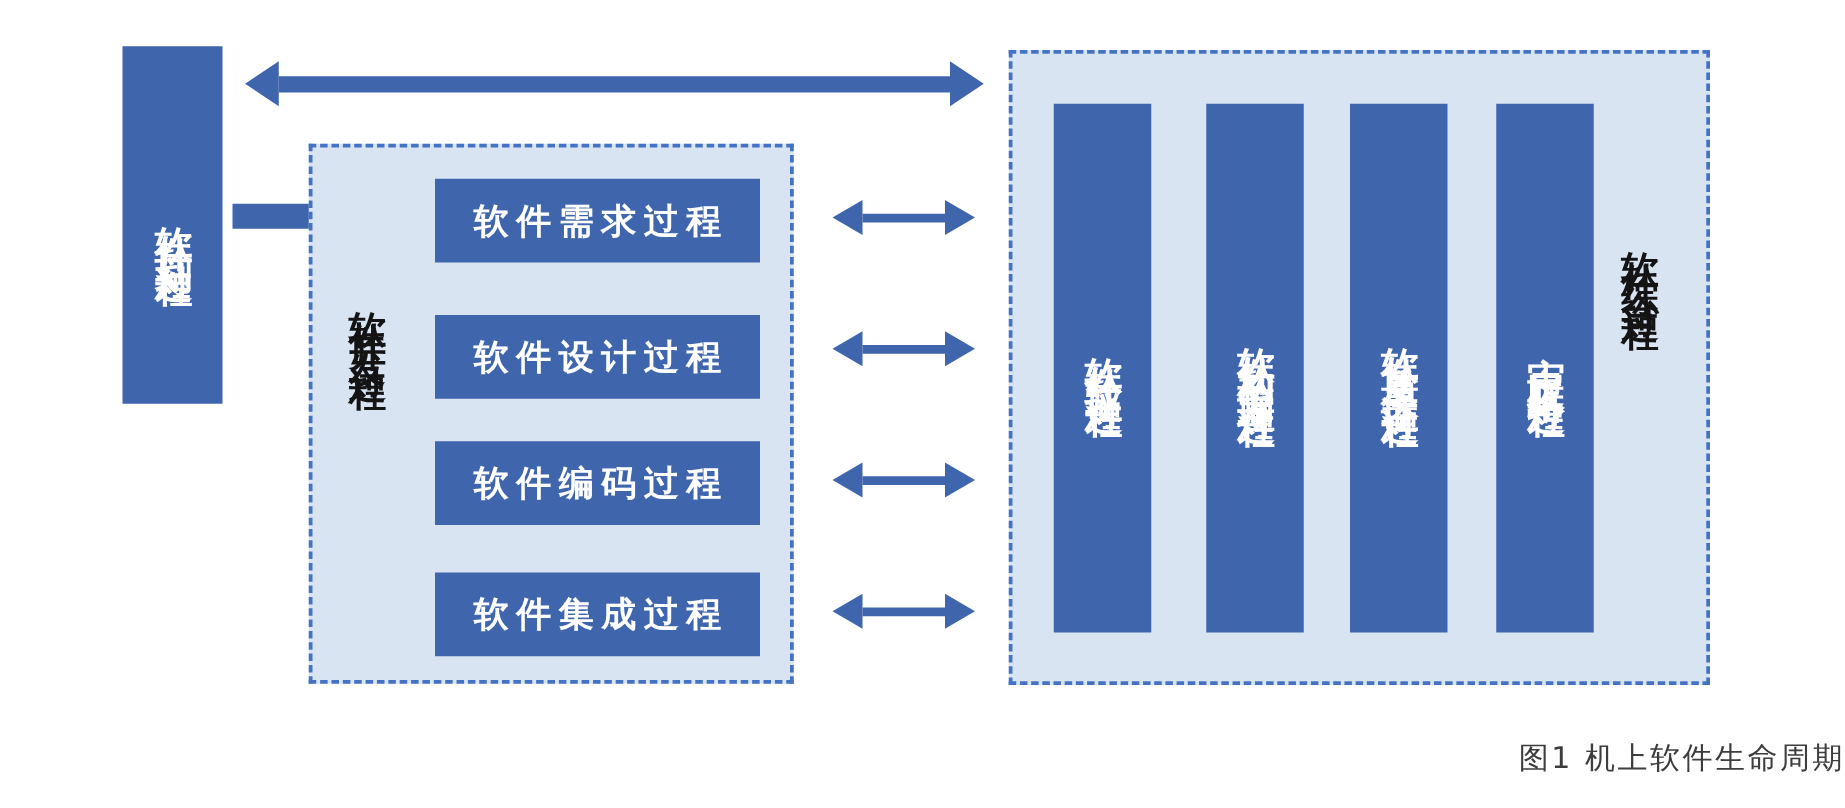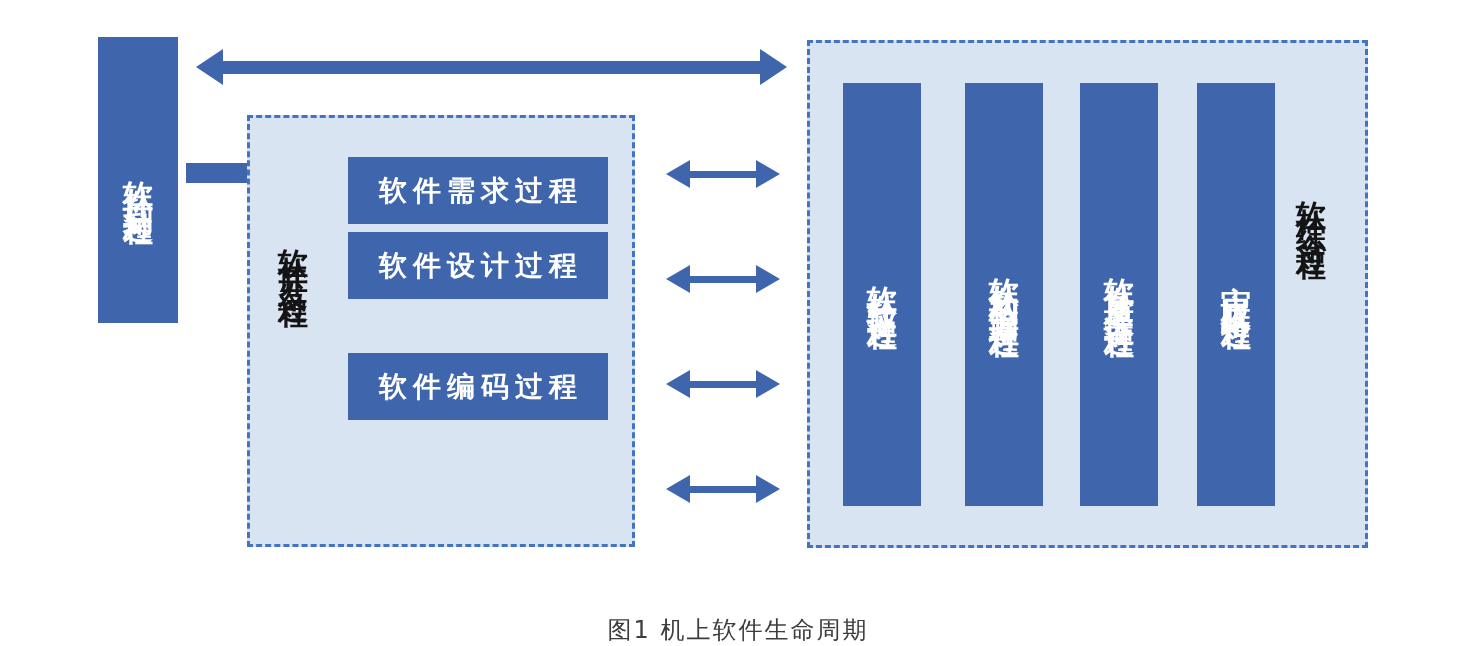--- a/index.html
+++ b/index.html
@@ -65,43 +65,43 @@
   .arrow.small .head.left{border-top:14px solid transparent;border-bottom:14px solid transparent;border-right:24px solid #3F65AD;}
   .arrow.small .head.right{border-top:14px solid transparent;border-bottom:14px solid transparent;border-left:24px solid #3F65AD;}
   
   .planning-box{left:98px;top:37px;width:80px;height:286px;}
   .arrow-top{left:196px;top:49px;width:591px;}
   .arrow-plan{left:186px;top:153px;width:154px;}
 
   .dev-panel{left:247px;top:115px;width:388px;height:432px;}
   .dev-label{left:28px;top:106px;}
   .dev-box{left:98px;width:260px;height:67px;}
-  .dev-box.b0{top:39px;}
-  .dev-box.b1{top:114px;}
+  .dev-box.b0{top:25px;}
+  .dev-box.b1{top:134px;}
   .dev-box.b2{top:235px;text-align:right;}
   .dev-box.b3{top:340px;}
 
   .arrow-mid{left:666px;width:114px;}
   .arrow-mid.a0{top:160px;}
   .arrow-mid.a1{top:265px;}
   .arrow-mid.a2{top:370px;}
   .arrow-mid.a3{top:475px;}
 
   .int-panel{left:807px;top:40px;width:561px;height:508px;}
   .int-bar{top:40px;width:78px;height:423px;padding-bottom:20px;box-sizing:border-box;}
   .int-bar.v0{left:33px;}
   .int-bar.v1{left:155px;}
   .int-bar.v2{left:270px;}
   .int-bar.v3{left:387px;}
   .int-label{left:486px;top:133px;}
 
   .caption{
     position:absolute;left:0;top:590px;width:1476px;
-    text-align:center;
-    font-size:24px;color:#3D3D3D;letter-spacing:2px;margin-top:24px;
+    text-align:right;
+    font-size:24px;color:#3D3D3D;letter-spacing:2px;
   }
 </style>
 </head>
 <body>
 
 <div class="canvas">
 
   <div class="solid planning-box">
     <span class="vtext white">软件计划过程</span>
   </div>
@@ -120,20 +120,23 @@
   <div class="panel dev-panel">
     <span class="vtext black dev-label">软件开发过程</span>
     <div class="solid dev-box b0">
       <span class="hlabel">软件需求过程</span>
     </div>
     <div class="solid dev-box b1">
       <span class="hlabel">软件设计过程</span>
     </div>
     <div class="solid dev-box b2">
       <span class="hlabel">软件编码过程</span>
+    </div>
+    <div class="solid dev-box b3">
+      <span class="hlabel">软件集成过程</span>
     </div>
   </div>
 
   <div class="arrow small arrow-mid a0">
     <span class="head left"></span>
     <span class="shaft"></span>
     <span class="head right"></span>
   </div>
   <div class="arrow small arrow-mid a1">
     <span class="head left"></span>

